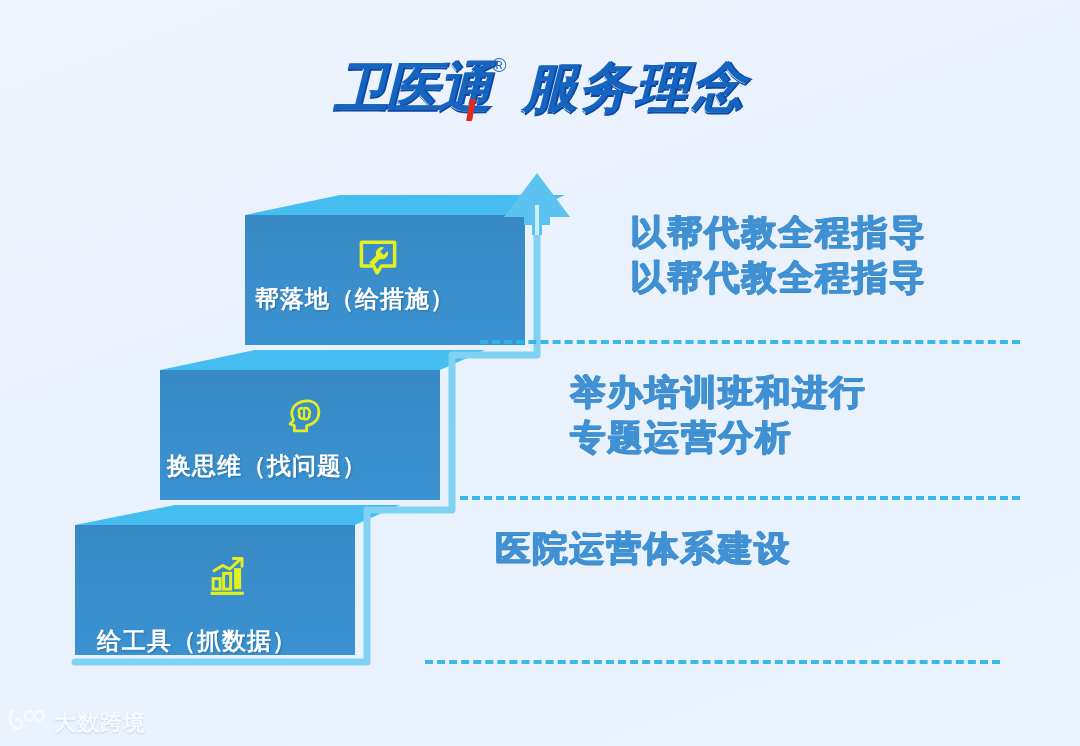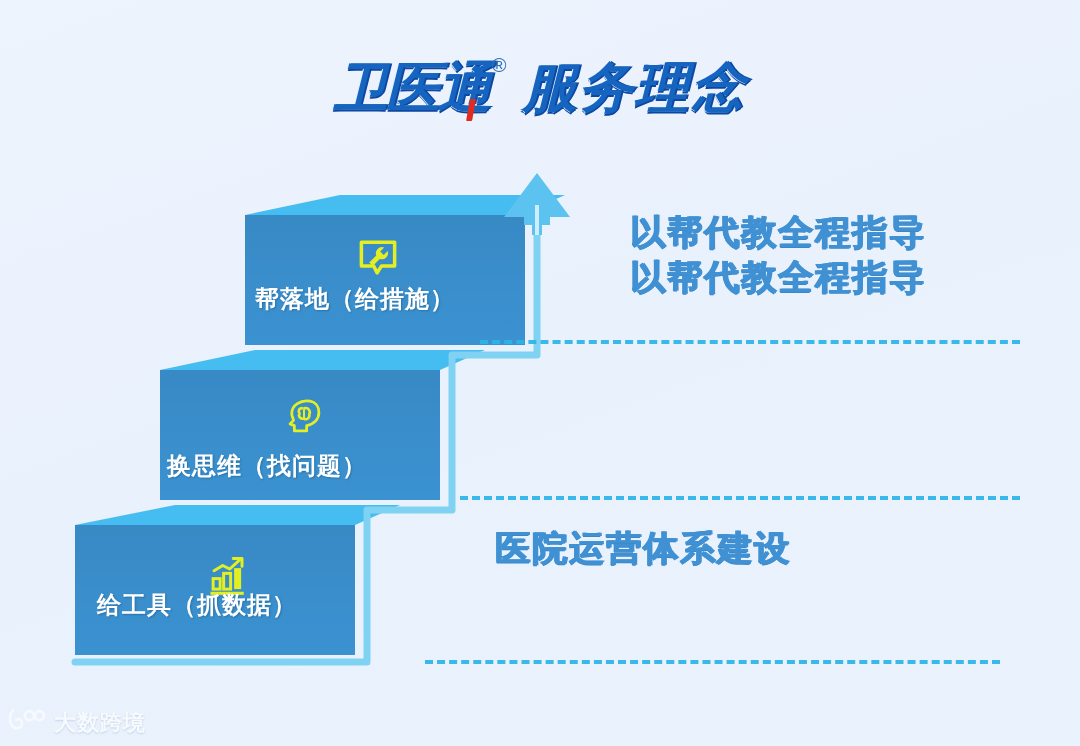--- a/index.html
+++ b/index.html
@@ -100,21 +100,21 @@
     position: absolute;
     color: #ffffff;
     font-size: 24px;
     font-weight: bold;
     letter-spacing: 1px;
     white-space: nowrap;
     text-shadow: 1px 1px 2px rgba(10,60,100,0.35);
   }
   .step-label.s1 { left: 200px; top: 118px; }
   .step-label.s2 { left: 112px; top: 285px; }
-  .step-label.s3 { left: 42px;  top: 424px; text-align: center; }
+  .step-label.s3 { left: 42px;  top: 460px; text-align: center; }
 
   .step-icon {
     position: absolute;
     width: 42px;
     height: 42px;
   }
   .step-icon.i1 { left: 302px; top: 72px; }
   .step-icon.i2 { left: 228px; top: 230px; }
   .step-icon.i3 { left: 152px; top: 390px; }
 
@@ -248,20 +248,24 @@
   </div>
 
   <div class="right-col">
 
     <div class="r-block b1">
       <div class="r-line">以帮代教全程指导</div>
       <div class="r-line">以帮代教全程指导</div>
     </div>
     <div class="r-divider d1"></div>
 
+    <div class="r-block b2">
+      <div class="r-line">举办培训班和进行</div>
+      <div class="r-line">专题运营分析</div>
+    </div>
     <div class="r-divider d2"></div>
 
     <div class="r-block b3">
       <div class="r-line">医院运营体系建设</div>
     </div>
     <div class="r-divider d3"></div>
   </div>
 
   <div class="watermark">
     <span class="wm-mark">

